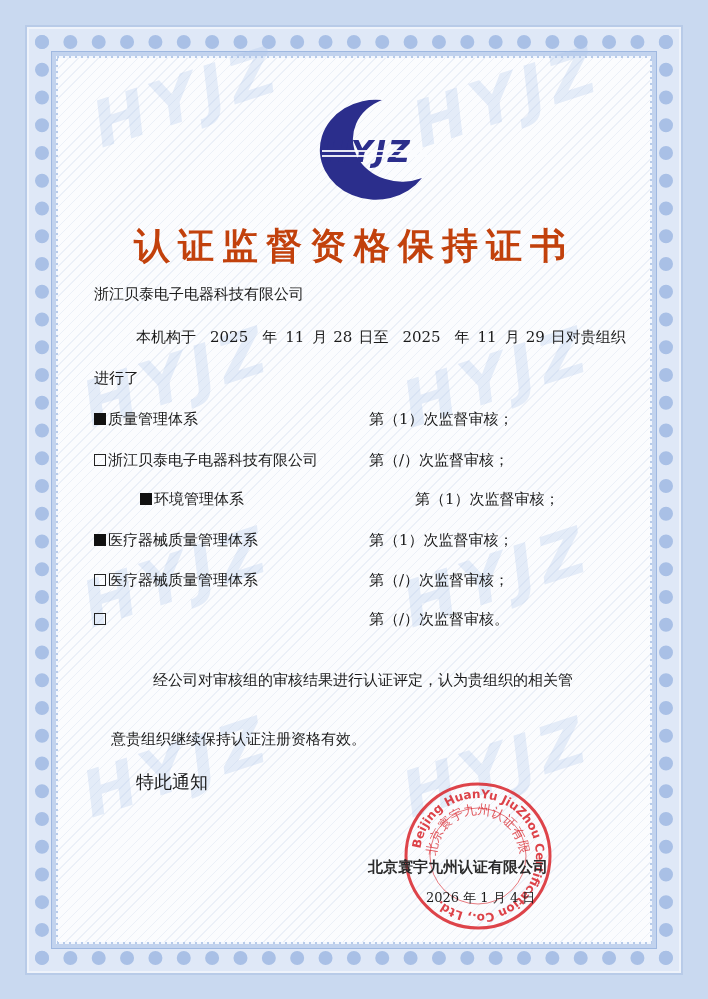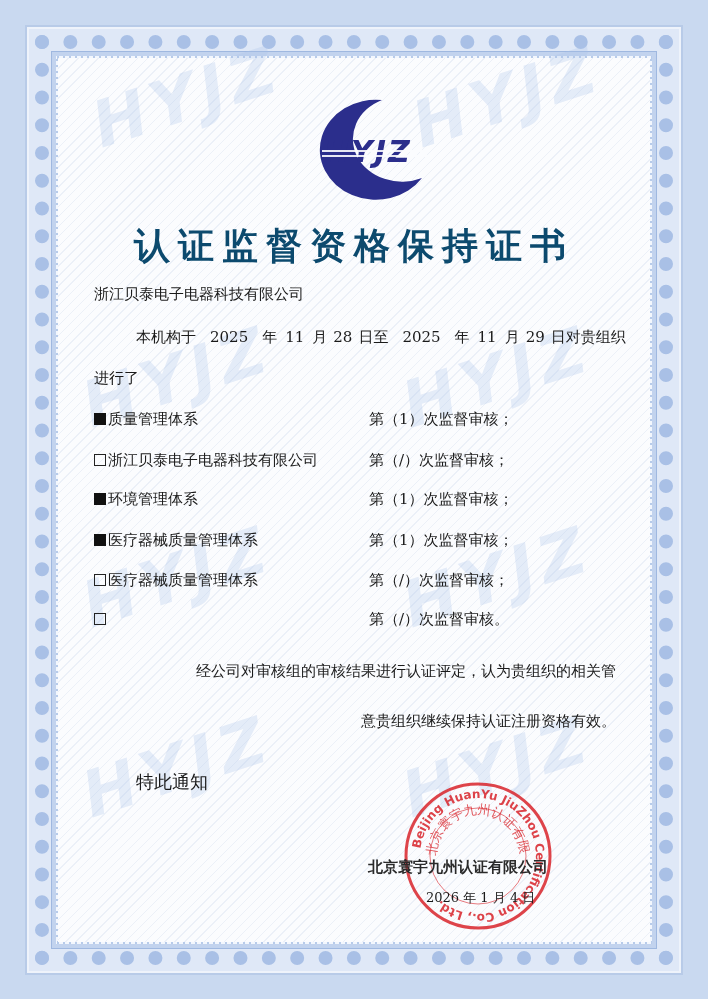--- a/index.html
+++ b/index.html
@@ -56,21 +56,21 @@
     pointer-events: none;
   }
   .logo {
     position: absolute; left: 282px; top: 92px; width: 150px; height: 110px;
   }
   .title {
     position: absolute; left: 0; right: 0; top: 222px;
     text-align: center;
     font-size: 36px; font-weight: bold;
     letter-spacing: 8px;
-    color: #0c4a6e;
+    color: #c2410c;
     font-family: "DejaVu Serif", serif;
   }
   .company {
     position: absolute; left: 94px; top: 285px;
     font-size: 15px;
   }
   .line-intro {
     position: absolute; left: 136px; top: 328px;
     font-size: 15px; white-space: nowrap;
   }
@@ -87,21 +87,21 @@
     width: 500px; height: 22px;
   }
   .sys-row .box { display: inline-block; width: 12px; height: 12px; margin-right: 2px; vertical-align: -1px; box-sizing: border-box; }
   .sys-row .box.checked { background: #111; }
   .sys-row .box.unchecked { border: 1px solid #222; background: transparent; }
   .sys-row .audit { position: absolute; left: 275px; top: 0; }
   .para {
     position: absolute; left: 94px; width: 530px;
     font-size: 15px; line-height: 42px;
   }
-  .para p { margin: 8px; text-align: right; }
+  .para p { margin: 17px; }
   .notice { position: absolute; left: 136px; top: 770px; font-size: 18px; }
   .seal {
     position: absolute; left: 403px; top: 781px; width: 150px; height: 150px;
   }
   .issuer {
     position: absolute; left: 368px; top: 858px;
     font-family: "DejaVu Sans", sans-serif; font-weight: bold;
     font-size: 15px; color: #2a2a2a;
   }
   .issue-date {
@@ -146,21 +146,21 @@
 <div class="line-intro2">进行了</div>
 
 <div class="sys-row" style="top:410px;">
   <span class="box checked"></span><span>质量管理体系</span>
   <span class="audit">第（1）次监督审核；</span>
 </div>
 <div class="sys-row" style="top:451px;">
   <span class="box unchecked"></span><span>浙江贝泰电子电器科技有限公司</span>
   <span class="audit">第（/）次监督审核；</span>
 </div>
-<div class="sys-row" style="top:490px;">
+<div class="sys-row" style="top:490px;margin-left:46px;">
   <span class="box checked"></span><span>环境管理体系</span>
   <span class="audit">第（1）次监督审核；</span>
 </div>
 <div class="sys-row" style="top:531px;">
   <span class="box checked"></span><span>医疗器械质量管理体系</span>
   <span class="audit">第（1）次监督审核；</span>
 </div>
 <div class="sys-row" style="top:571px;">
   <span class="box unchecked"></span><span>医疗器械质量管理体系</span>
   <span class="audit">第（/）次监督审核；</span>

